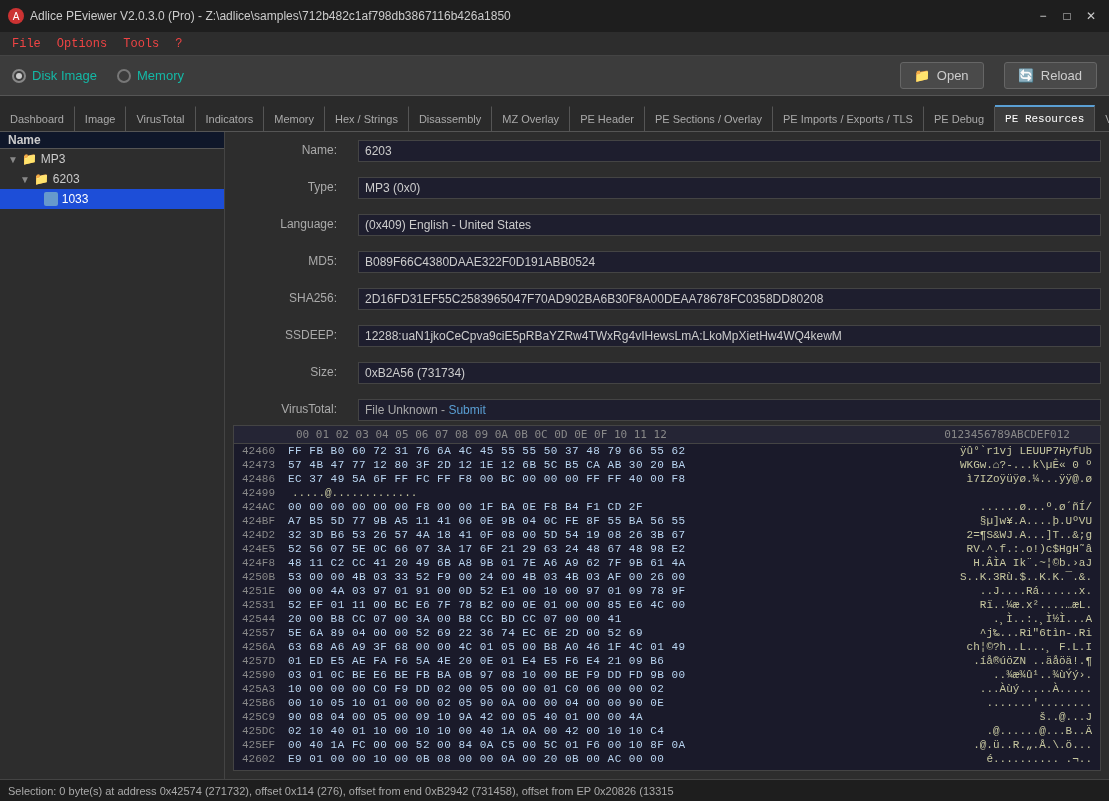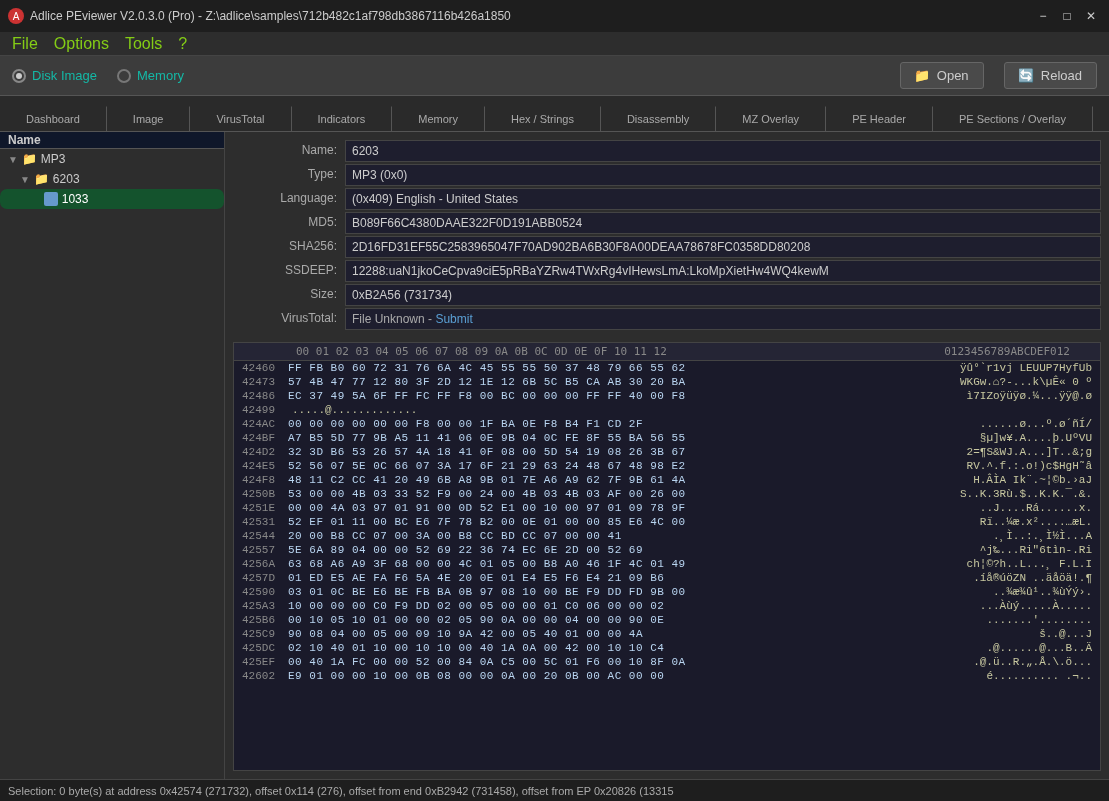--- a/index.html
+++ b/index.html
@@ -11,51 +11,51 @@
       padding: 0 8px; justify-content: space-between;
     }
     #titlebar-left { display: flex; align-items: center; gap: 6px; }
     #titlebar-icon { width: 16px; height: 16px; background: #cc3333; border-radius: 50%; }
     #titlebar-title { color: #ccc; font-size: 12px; }
     #titlebar-controls { display: flex; gap: 4px; }
     .title-btn { width: 20px; height: 20px; display: flex; align-items: center; justify-content: center; color: #ccc; font-size: 12px; cursor: pointer; background: transparent; border: none; }
 
     
     #menubar { display: flex; align-items: center; background: #2d2d2d; height: 24px; padding: 0 4px; border-bottom: 1px solid #444; }
-    .menu-item { padding: 2px 8px; color: #84cc16; cursor: pointer; font-size: 16px; }
+    .menu-item { padding: 2px 8px; color: #ef4444; cursor: pointer; font-size: 12px; font-family: Liberation Mono, monospace; }
 
     
     #modebar { display: flex; align-items: center; background: #3c3c3c; height: 40px; padding: 0 12px; gap: 20px; border-bottom: 1px solid #555; }
     .mode-option { display: flex; align-items: center; gap: 6px; cursor: pointer; color: #14b8a6; font-size: 13px; }
     .radio-circle { width: 14px; height: 14px; border-radius: 50%; border: 2px solid #888; display: flex; align-items: center; justify-content: center; }
     .radio-filled { width: 6px; height: 6px; border-radius: 50%; background: #ccc; }
     .action-btn { display: flex; align-items: center; gap: 6px; padding: 5px 14px; border: 1px solid #666; background: #4a4a4a; color: #ccc; cursor: pointer; border-radius: 3px; font-size: 13px; }
 
     
     #tabbar { display: flex; align-items: flex-end; background: #2a2a2a; height: 36px; border-bottom: 1px solid #555; overflow: hidden; }
-    .tab { padding: 6px 26px; color: #aaa; cursor: pointer; font-size: 11px; border-right: 1px solid #555; white-space: nowrap; background: #2a2a2a; border-top: 1px solid transparent; }
+    .tab { padding: 6px 10px; color: #aaa; cursor: pointer; font-size: 11px; border-right: 1px solid #555; white-space: nowrap; background: #2a2a2a; border-top: 1px solid transparent; }
     .tab.active { background: #3c3c3c; color: #fff; border-top: 2px solid #5a9fd4; font-family: Liberation Mono, monospace; }
 
     
     #main { display: flex; height: calc(801px - 32px - 24px - 40px - 36px - 22px); }
 
     
     #sidebar { width: 225px; background: #2d2d2d; border-right: 1px solid #444; overflow-y: auto; }
     #tree-header { background: #0f172a; padding: 1px 8px; font-weight: bold; color: #ccc; font-size: 12px; border-bottom: 1px solid #555; }
     .tree-item { display: flex; align-items: center; padding: 3px 8px; cursor: pointer; color: #ccc; font-size: 12px; }
-    .tree-item.selected { background: #14532d; color: #fff; border-radius: 7px; }
+    .tree-item.selected { background: #1d4ed8; color: #fff; }
     .tree-arrow { margin-right: 4px; font-size: 10px; color: #888; }
     .tree-icon { margin-right: 4px; font-size: 12px; }
     .tree-folder-icon { color: #e8c040; }
 
     
     #content { flex: 1; background: #2d2d2d; overflow: hidden; display: flex; flex-direction: column; padding: 8px; }
 
     
-    #properties { display: grid; grid-template-columns: 110px 1fr; gap: 2px; margin-bottom: 12px; }
+    #properties { display: grid; grid-template-columns: 110px 1fr; gap: 15px; margin-bottom: 4px; }
     .prop-label { color: #aaa; padding: 3px 6px; font-size: 12px; text-align: right; }
     .prop-value { background: #1e1e2e; color: #ccc; padding: 3px 6px; font-size: 12px; border: 1px solid #444; }
 
     
     #hexview { flex: 1; background: #1a1a2a; border: 1px solid #444; overflow: hidden; display: flex; flex-direction: column; }
     #hex-header { display: flex; background: #252535; padding: 2px 8px; border-bottom: 1px solid #444; }
     .hex-col-header { color: #888; font-size: 11px; font-family: monospace; }
     #hex-body { flex: 1; overflow-y: auto; display: flex; }
     
     #hex-content { flex: 1; overflow: hidden; }

